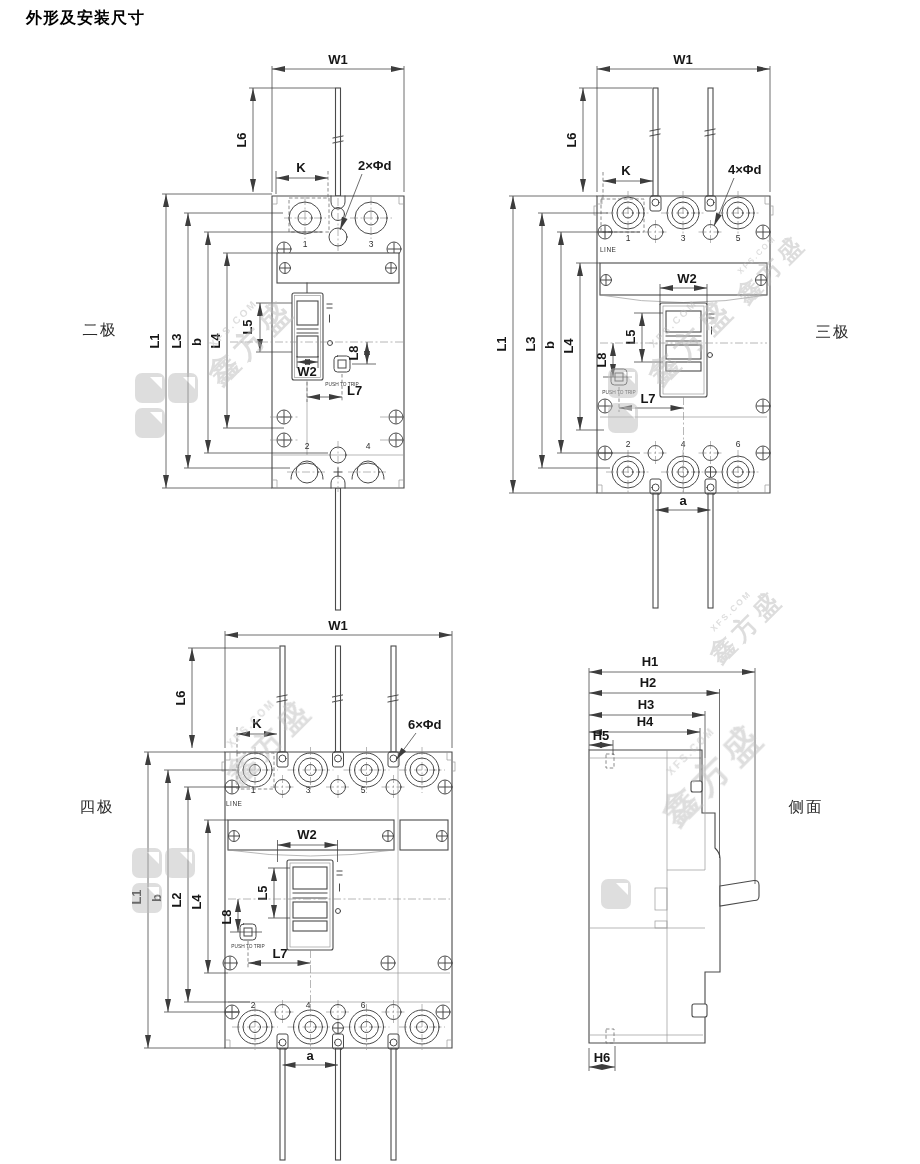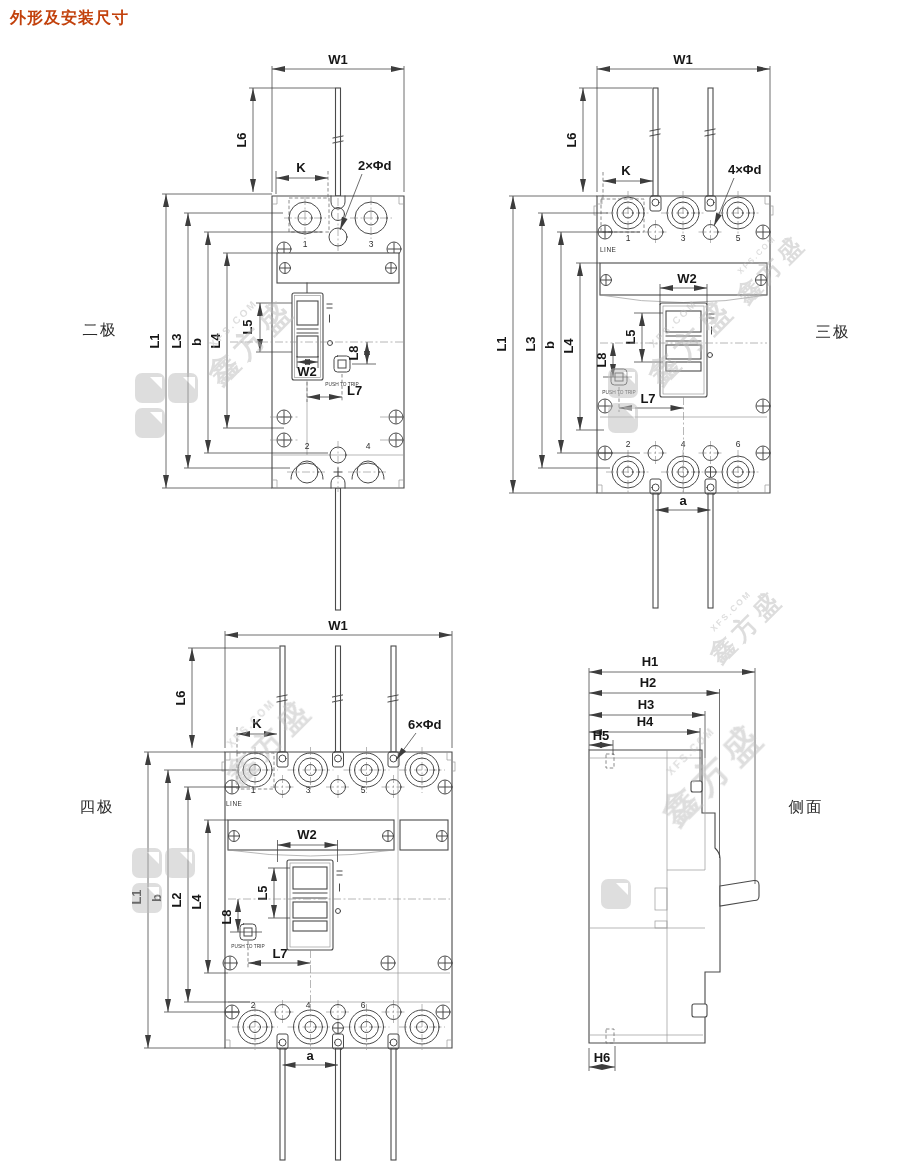--- a/index.html
+++ b/index.html
@@ -1,19 +1,19 @@
 <!DOCTYPE html>
 <html><head>
 <meta charset="utf-8">
 <style>
   html,body{margin:0;padding:0;background:#fff;}
   #stage{position:relative;width:920px;height:1164px;background:#fff;overflow:hidden;
          font-family:"Liberation Sans",sans-serif;}
-  #page-title{position:absolute;left:10px;top:8px;font:700 16px "Liberation Sans",sans-serif;
-              color:#c2410c;letter-spacing:1px;}
+  #page-title{position:absolute;left:26px;top:8px;font:700 16px "Liberation Sans",sans-serif;
+              color:#000000;letter-spacing:1px;}
   svg{position:absolute;left:0;top:0;}
   .ln{stroke:#4a4a4a;stroke-width:1;fill:none;stroke-linecap:square;}
   .fw{stroke:#4a4a4a;stroke-width:1.1;fill:#fff;}
   .lt{stroke:#9a9a9a;stroke-width:.7;fill:none;}
   .dim{stroke:#3d3d3d;stroke-width:.75;fill:none;}
   .cl{stroke:#8f8f8f;stroke-width:.65;fill:none;stroke-dasharray:8 2.5 2 2.5;}
   .dsh{stroke:#6f6f6f;stroke-width:.8;fill:none;stroke-dasharray:3.5 2.2;}
   .dl{font:700 13px "Liberation Sans",sans-serif;fill:#161616;}
   .tn{font:400 8.5px "Liberation Sans",sans-serif;fill:#2e2e2e;}
   .tny{font:400 4.8px "Liberation Sans",sans-serif;fill:#3a3a3a;}

